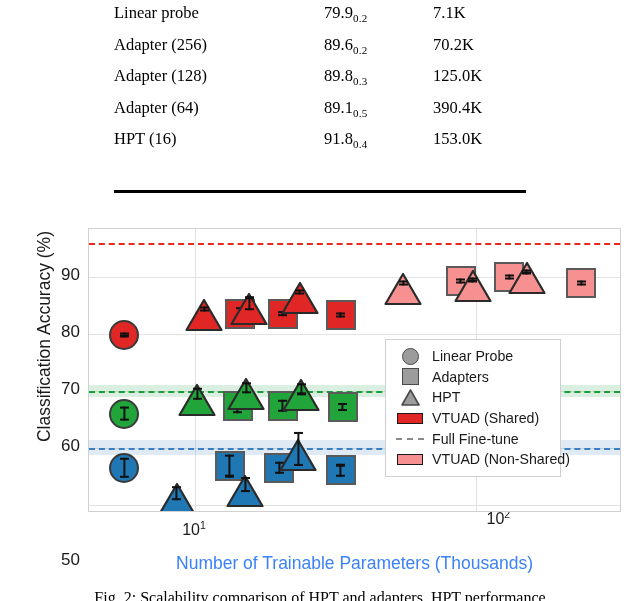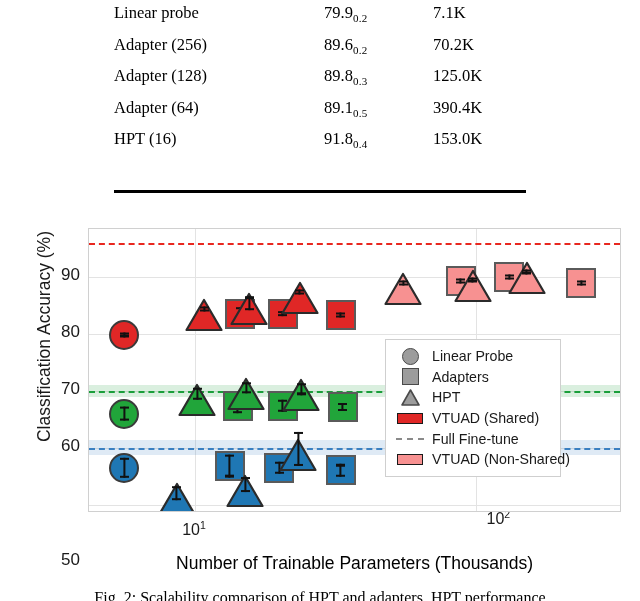--- a/index.html
+++ b/index.html
@@ -32,21 +32,21 @@
   .refline{position:absolute;left:0;width:100%;height:0;border-top:2px dashed;}
   .refband{position:absolute;left:0;width:100%;}
   .ylab{position:absolute;text-align:right;font-size:17px;color:#1a1a1a;width:40px;}
   .xlab{position:absolute;text-align:center;font-size:16px;color:#1a1a1a;width:70px;}
   .xlab sup{font-size:10.5px;}
 
   #y-axis-title{position:absolute;left:-86px;top:120px;width:260px;
        transform:rotate(-90deg);transform-origin:center;
        text-align:center;font-size:17.5px;color:#1a1a1a;}
   #x-axis-title{position:absolute;left:88px;top:347px;width:533px;text-align:center;
-       font-size:17.5px;color:#000000;}
+       font-size:17.5px;color:#3b82f6;}
 
   
   .mk{position:absolute;transform:translate(-50%,-50%);}
   .mk-sq{border:2px solid #5a5a5a;box-sizing:border-box;}
   .mk-ci{border:2px solid #3a3a3a;border-radius:50%;box-sizing:border-box;}
   .tri-wrap{position:absolute;transform:translate(-50%,-50%);}
   .tri-wrap svg{display:block;overflow:visible;}
 
   .errbar{position:absolute;transform:translate(-50%,-50%);pointer-events:none;}
   .errbar .vline{position:absolute;left:50%;top:0;width:2.2px;height:100%;

